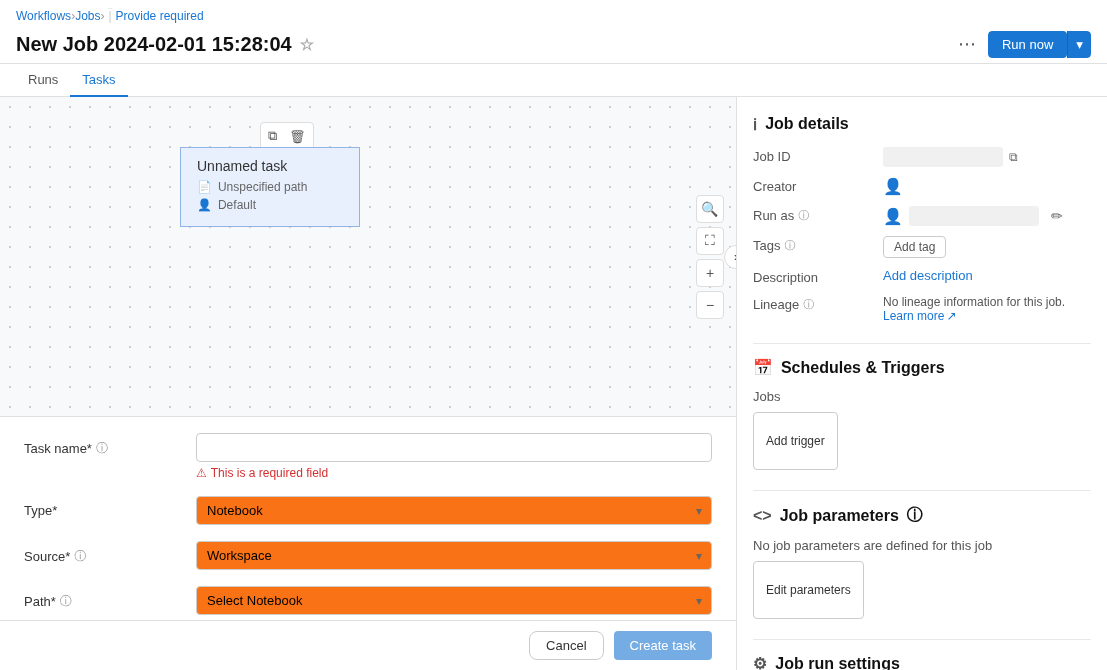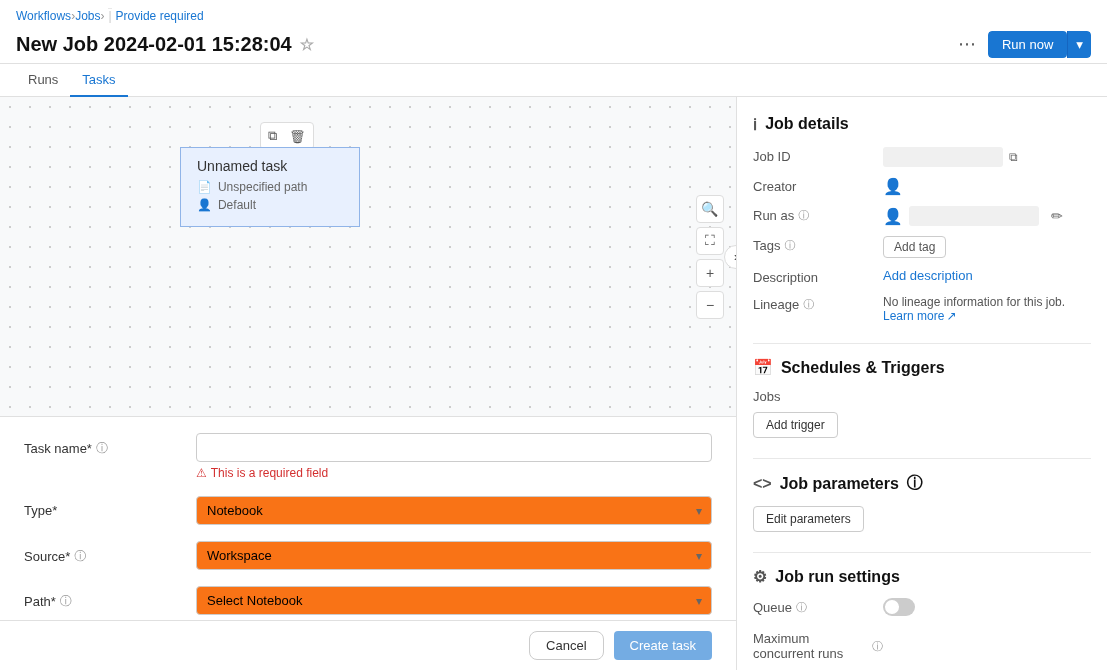--- a/index.html
+++ b/index.html
@@ -71,21 +71,21 @@
     .field-value .icon-row { display: flex; align-items: center; gap: 6px; }
     .field-value .copy-icon { cursor: pointer; color: #666; font-size: 12px; }
     .field-value .person-icon { color: #666; font-size: 16px; }
     .edit-icon { color: #666; cursor: pointer; font-size: 14px; margin-left: 6px; }
     .tag-btn { background: none; border: 1px solid #ccc; border-radius: 4px; padding: 3px 10px; font-size: 12px; cursor: pointer; color: #555; }
     .desc-btn { background: none; border: none; cursor: pointer; color: #1976d2; font-size: 13px; padding: 0; }
     .lineage-text { font-size: 12px; color: #555; }
     .lineage-link { color: #1976d2; text-decoration: none; font-size: 12px; display: flex; align-items: center; gap: 2px; }
     .divider { border: none; border-top: 1px solid #e8e8e8; margin: 14px 0; }
     .none-text { font-size: 13px; color: #555; margin-bottom: 8px; }
-    .btn-secondary { background: none; border: 1px solid #ccc; border-radius: 4px; padding: 5px 12px; font-size: 12px; cursor: pointer; color: #333; }
+    .btn-secondary { background: none; border: 1px solid #ccc; border-radius: 4px; padding: 21px 12px; font-size: 12px; cursor: pointer; color: #333; }
     .no-params-text { font-size: 13px; color: #555; margin-bottom: 8px; }
     .toggle { width: 32px; height: 18px; background: #ccc; border-radius: 9px; position: relative; cursor: pointer; display: inline-block; }
     .toggle-knob { width: 14px; height: 14px; background: #fff; border-radius: 50%; position: absolute; top: 2px; left: 2px; transition: left 0.2s; }
   </style>
 </head>
 <body>
 
 <div class="top-header">
   <div class="breadcrumb">
     <a href="#">Workflows</a>
@@ -295,20 +295,21 @@
     </div>
 
     <hr class="divider">
 
     <div class="section">
       <div class="section-title">
         <span class="section-icon">&lt;&gt;</span>
         <span>Job parameters</span>
         <span class="info-icon">ⓘ</span>
       </div>
+      <div class="no-params-text">No job parameters are defined for this job</div>
       <button class="btn-secondary">Edit parameters</button>
     </div>
 
     <hr class="divider">
 
     <div class="section">
       <div class="section-title">
         <span class="section-icon">⚙</span>
         <span>Job run settings</span>
       </div>

